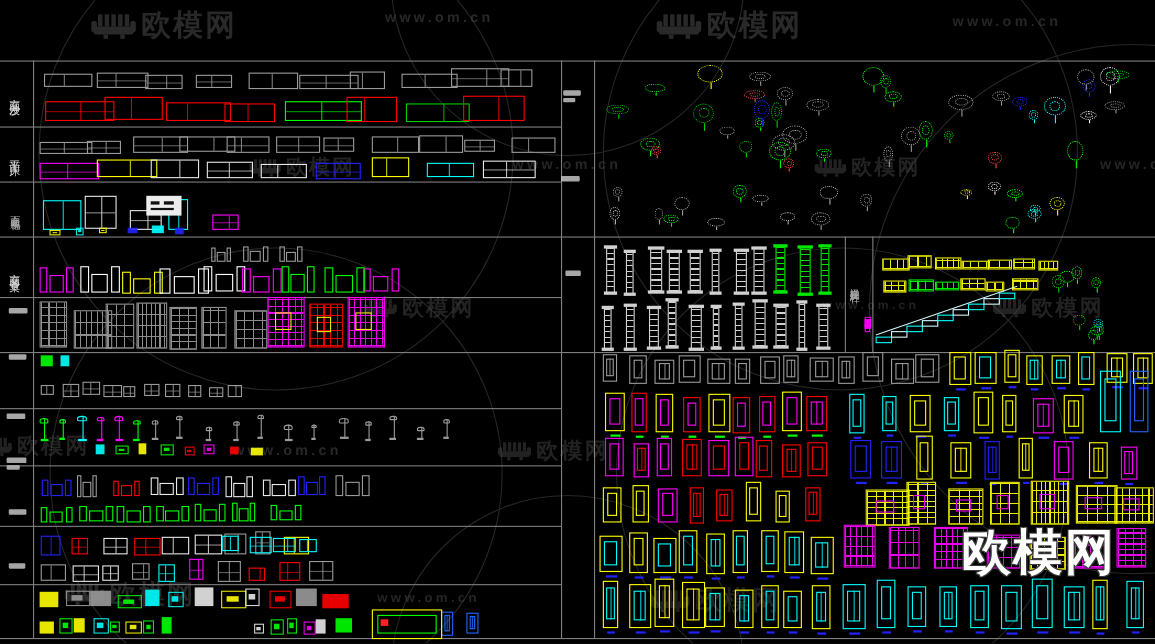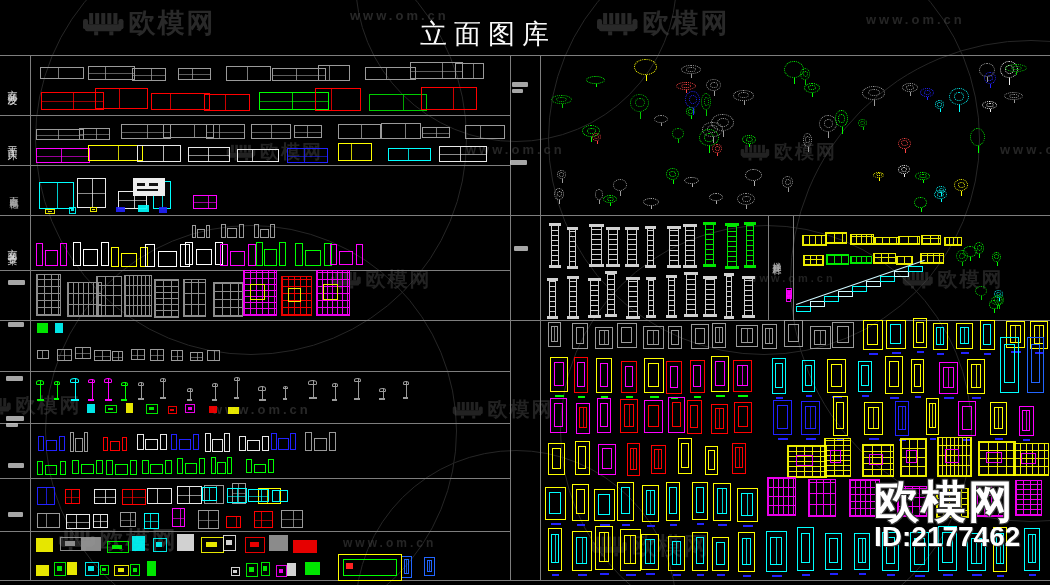--- a/index.html
+++ b/index.html
@@ -1710,21 +1710,20 @@
         <div class="in" style="left: 48%; top: 12%; width: 1px; height: 72%; background: rgb(0, 255, 255); opacity: 0.8;"></div>
         <div class="in" style="left: 25%; top: 47px; width: 55%; height: 2px; background: rgb(34, 34, 255);"></div>
       </div>
       <div class="blk door" style="left: 1024px; top: 528px; width: 16px; height: 43px; border: 1px solid rgb(0, 255, 255);">
         <div class="in" style="left: 18%; top: 12%; width: 62%; height: 72%; border: 1px solid rgb(0, 255, 255);"></div>
         <div class="in" style="left: 48%; top: 12%; width: 1px; height: 72%; background: rgb(0, 255, 255); opacity: 0.8;"></div>
         <div class="in" style="left: 25%; top: 45px; width: 55%; height: 2px; background: rgb(34, 34, 255);"></div>
       </div>
     </div>
 
-  <div class="title" style="left:420px;top:16px;">立面图库</div>
 
   <div class="vlabel" style="left:7px;top:62px;height:48px;">立面沙发</div>
   <div class="vlabel" style="left:7px;top:122px;height:38px;">平面床</div>
   <div class="vlabel small" style="left:8px;top:168px;height:46px;">立面电视柜</div>
   <div class="vlabel" style="left:7px;top:222px;height:46px;">立面餐桌</div>
 
   <div class="vlabel small" style="left:772px;top:236px;height:42px;line-height:10px;">楼梯及栏杆</div>
 
   <div class="layer" id="micro-layer">
       <div class="microlabel" style="left: 8px; top: 280px; width: 17px; height: 5px;"></div>
@@ -1756,15 +1755,14 @@
       <div class="st" style="left: 42px; top: 29px; width: 15px; height: 6px; border-color: rgb(208, 248, 255);"></div>
       <div class="st" style="left: 56px; top: 24px; width: 15px; height: 6px; border-color: rgb(0, 255, 255);"></div>
       <div class="st" style="left: 70px; top: 19px; width: 15px; height: 6px; border-color: rgb(208, 248, 255);"></div>
       <div class="st" style="left: 84px; top: 14px; width: 15px; height: 6px; border-color: rgb(0, 255, 255);"></div>
       <div class="st" style="left: 98px; top: 9px; width: 15px; height: 6px; border-color: rgb(208, 248, 255);"></div>
       <div class="st" style="left: 112px; top: 4px; width: 15px; height: 6px; border-color: rgb(0, 255, 255);"></div>
       <div class="rail" style="left: 0px; top: 42px; width: 136px; transform: rotate(-19deg);"></div>
     </div>
 
   <div class="brand-big" style="left:874px;top:472px;">欧模网</div>
-  <div class="brand-id" style="left:874px;top:521px;">ID:2177462</div>
 
 </div>
 
 </body></html>

